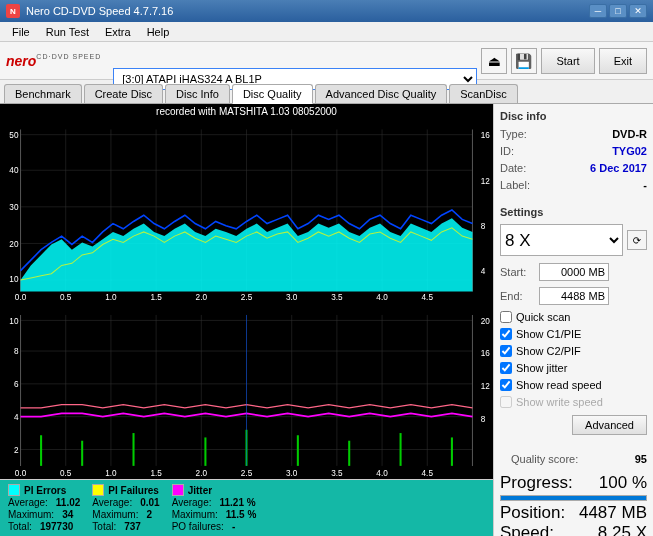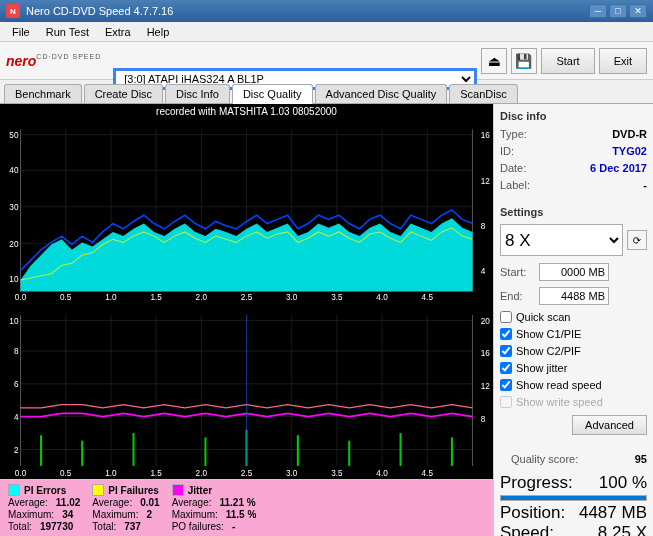--- a/index.html
+++ b/index.html
@@ -46,21 +46,21 @@
     .logo-area {
       display: flex;
       flex-direction: row;
       margin-right: 8px;
     }
     .logo-nero { font-size: 14px; font-weight: bold; color: #cc0000; font-style: italic; }
     .logo-sub { font-size: 7px; color: #555; letter-spacing: 1px; }
     .drive-select {
       flex: 1;
       height: 22px;
-      border: 3px solid #3b82f6;
+      border: 1px solid #3b82f6;
       background: white;
       font-size: 11px;
       padding: 0 4px;
       margin-top: 36px;
     }
     .toolbar-icon-btn {
       width: 26px;
       height: 26px;
       border: 1px solid #aaa;
       background: #f5f5f5;
@@ -333,21 +333,21 @@
         <text x="152" y="157" fill="white" font-size="8" text-anchor="middle">1.5</text>
         <text x="196" y="157" fill="white" font-size="8" text-anchor="middle">2.0</text>
         <text x="240" y="157" fill="white" font-size="8" text-anchor="middle">2.5</text>
         <text x="284" y="157" fill="white" font-size="8" text-anchor="middle">3.0</text>
         <text x="328" y="157" fill="white" font-size="8" text-anchor="middle">3.5</text>
         <text x="372" y="157" fill="white" font-size="8" text-anchor="middle">4.0</text>
         <text x="416" y="157" fill="white" font-size="8" text-anchor="middle">4.5</text>
       </svg>
     </div>
 
-    <div class="legend-area" style="background:#f9a8d4; display:flex; gap:12px; padding:4px 8px; flex-wrap:wrap;">
+    <div class="legend-area" style="background:#14b8a6; display:flex; gap:12px; padding:4px 8px; flex-wrap:wrap;">
       <div class="legend-group">
         <div class="legend-title">
           <div style="width:12px;height:12px;background:#00ffff;border:1px solid #aaa;"></div>
           <span>PI Errors</span>
         </div>
         <div class="legend-row">
           <span>Average:</span>
           <span style="font-weight:bold; margin-left:4px;">11.02</span>
         </div>
         <div class="legend-row">

